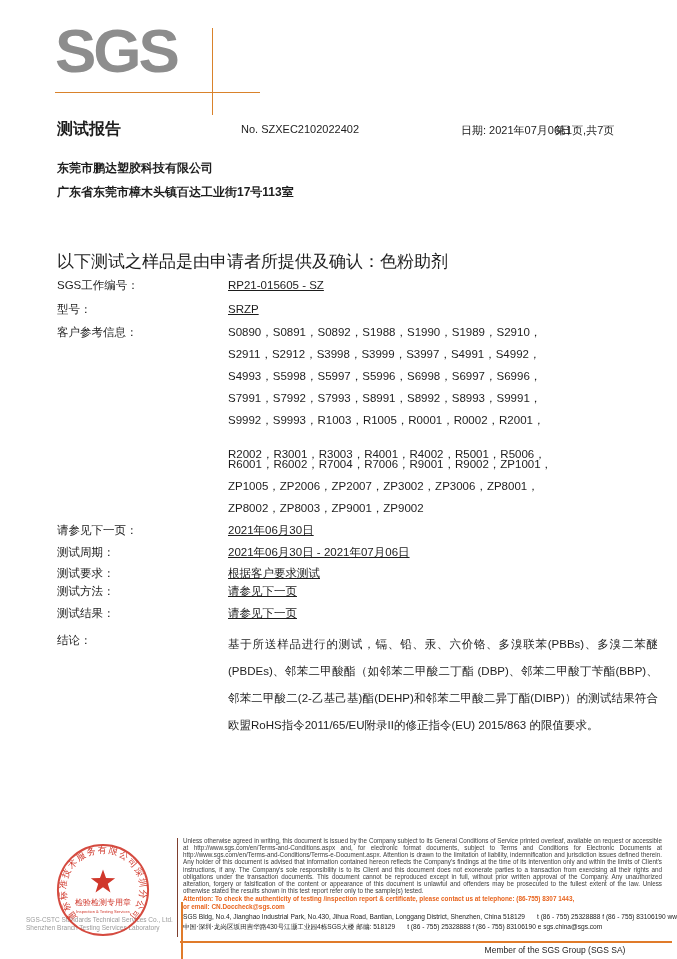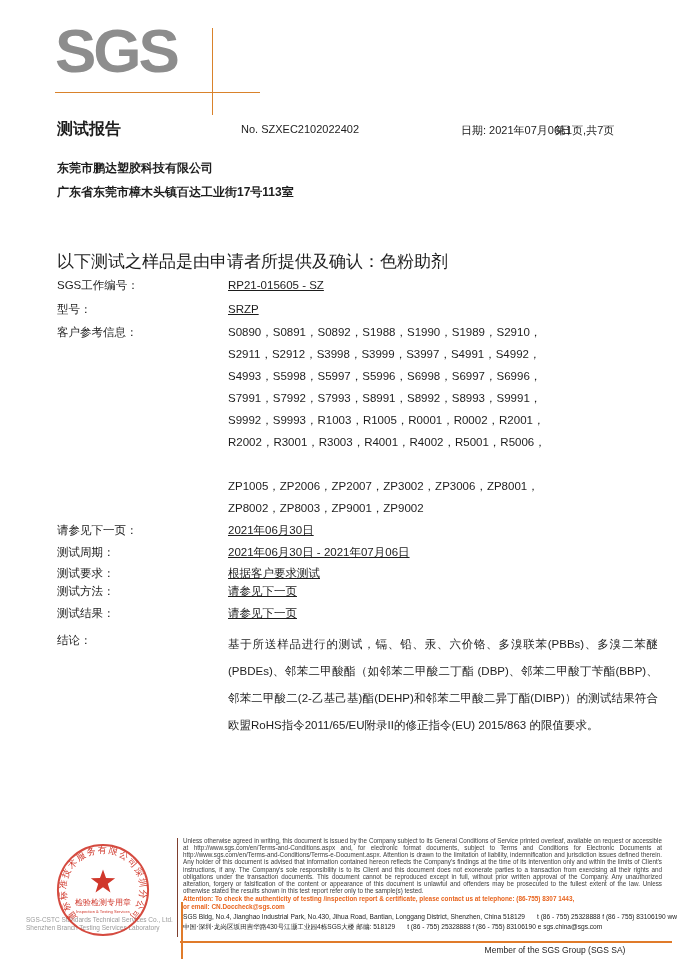--- a/index.html
+++ b/index.html
@@ -80,21 +80,22 @@
     <span class="flabel">型号：</span><span class="fvalue">SRZP</span>
   </div>
   <div class="frow" style="top:325px">
     <span class="flabel">客户参考信息：</span>
   </div>
   <div class="ref-line" style="top:325px">S0890，S0891，S0892，S1988，S1990，S1989，S2910，</div>
   <div class="ref-line" style="top:347px">S2911，S2912，S3998，S3999，S3997，S4991，S4992，</div>
   <div class="ref-line" style="top:369px">S4993，S5998，S5997，S5996，S6998，S6997，S6996，</div>
   <div class="ref-line" style="top:391px">S7991，S7992，S7993，S8991，S8992，S8993，S9991，</div>
   <div class="ref-line" style="top:413px">S9992，S9993，R1003，R1005，R0001，R0002，R2001，</div>
-  <div class="ref-line" style="top:435px">R2002，R3001，R3003，R4001，R4002，R5001，R5006，</div>
+  <div class="ref-line" style="top:447px">R2002，R3001，R3003，R4001，R4002，R5001，R5006，</div>
+  <div class="ref-line" style="top:457px">R6001，R6002，R7004，R7006，R9001，R9002，ZP1001，</div>
   <div class="ref-line" style="top:479px">ZP1005，ZP2006，ZP2007，ZP3002，ZP3006，ZP8001，</div>
   <div class="ref-line" style="top:501px">ZP8002，ZP8003，ZP9001，ZP9002</div>
 
   <div class="frow" style="top:523px">
     <span class="flabel">请参见下一页：</span><span class="fvalue">2021年06月30日</span>
   </div>
   <div class="frow" style="top:545px">
     <span class="flabel">测试周期：</span><span class="fvalue">2021年06月30日 - 2021年07月06日</span>
   </div>
   <div class="frow" style="top:566px">

